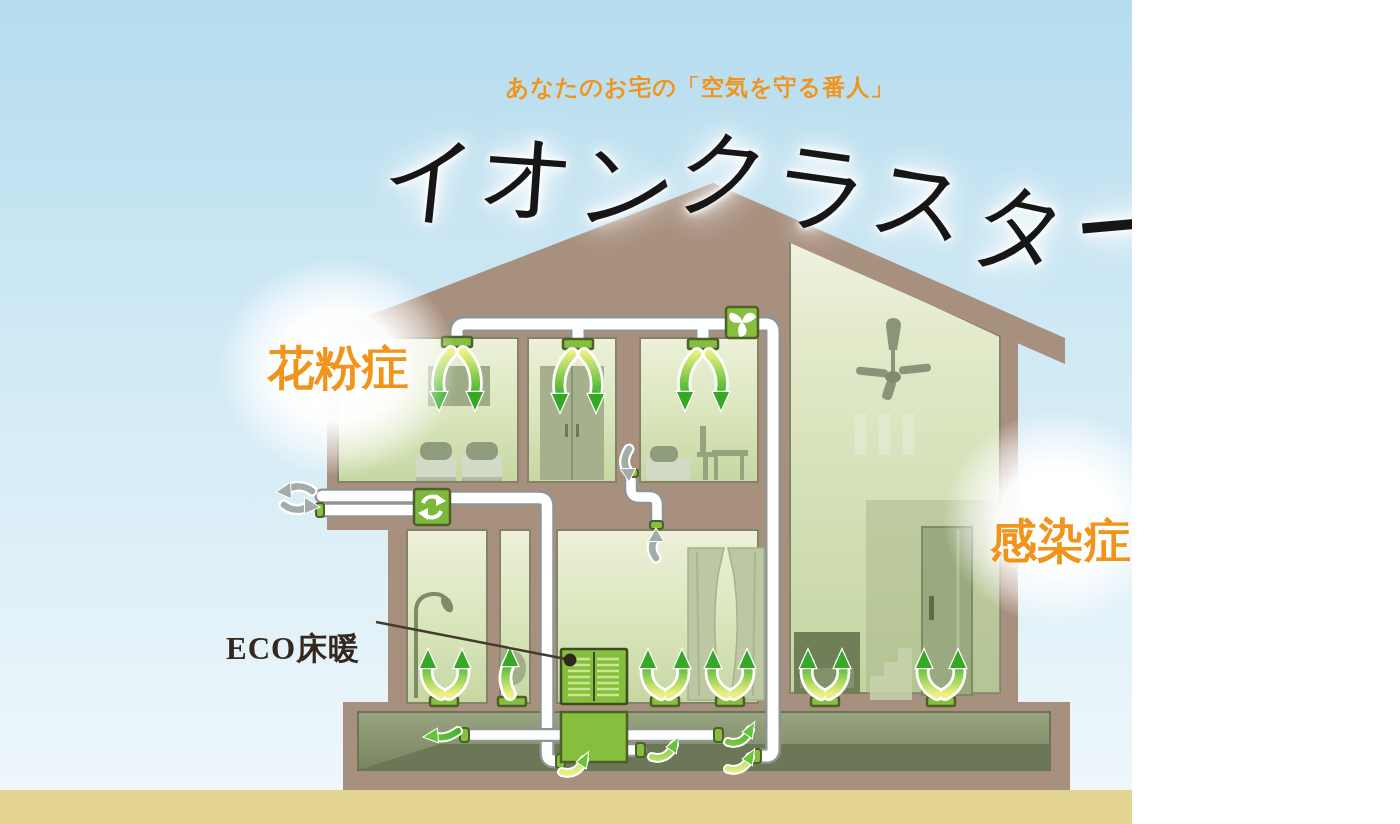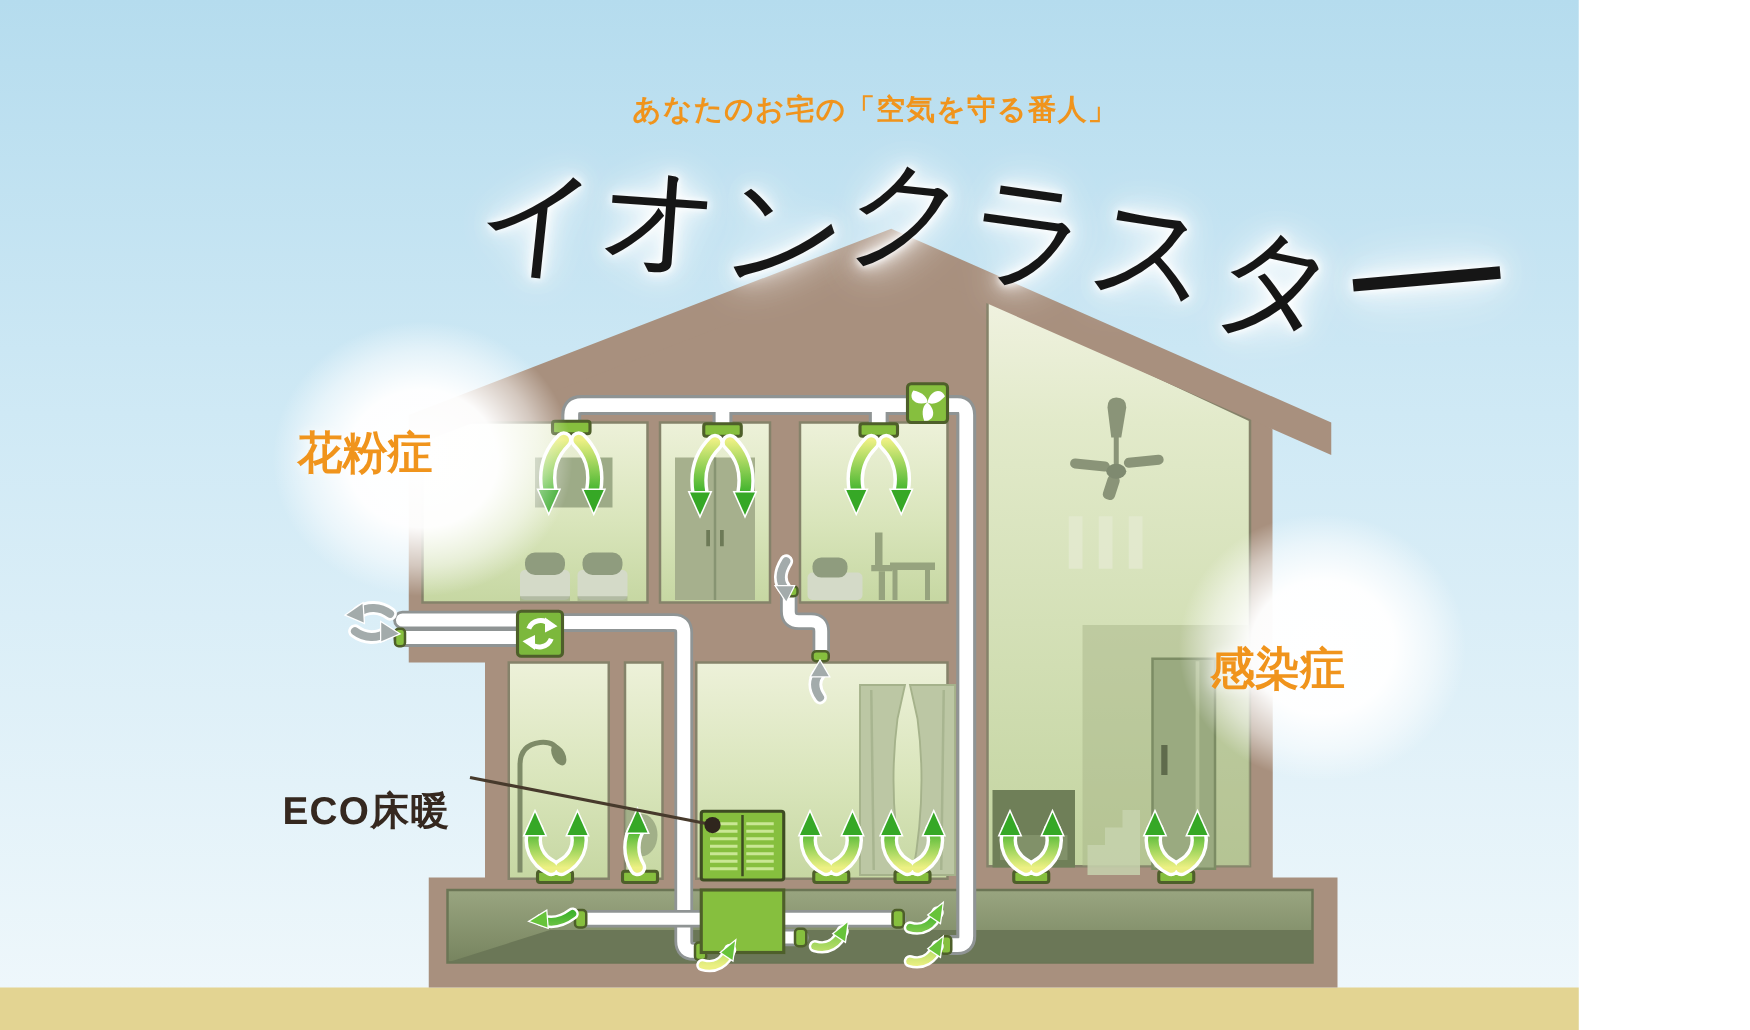--- a/index.html
+++ b/index.html
@@ -1,35 +1,35 @@
 <!DOCTYPE html>
 <html><head>
 <meta charset="utf-8">
 <style>
   html,body{margin:0;padding:0;}
-  .stage{position:relative;width:1263px;height:824px;overflow:hidden;
-         font-family:Liberation Sans, sans-serif;
+  .stage{position:relative;width:1132px;height:824px;overflow:hidden;
+         font-family:Liberation Serif, serif;
          background:linear-gradient(#b5dcee 0%,#cfe9f5 40%,#eef7fb 96%,#eef7fb 100%);}
   svg{position:absolute;left:0;top:0;}
   .txt{position:absolute;white-space:nowrap;}
   .tagline{left:0;top:72px;width:1400px;text-align:center;
            font-size:23px;font-weight:bold;color:#f0941c;letter-spacing:1px;}
   .title{left:382px;top:128px;display:flex;color:#161616;font-weight:300;
          font-size:96px;line-height:1;
          text-shadow:0 0 5px #fff,0 0 10px #fff,0 0 18px #fff,0 0 30px #fff,0 0 40px #fff;}
   .title span{display:inline-block;}
   .c0{transform:translateY(2px) rotate(6deg);}
   .c1{transform:translateY(0px) rotate(4deg);}
   .c2{transform:translateY(12px) rotate(8deg);}
   .c3{transform:translateY(-4px) rotate(6deg);}
   .c4{transform:translateY(12px) rotate(8deg);}
   .c5{transform:translateY(26px) rotate(10deg);}
   .c6{transform:translateY(52px) rotate(12deg);}
   .c7{transform:translateY(58px) rotate(-5deg) scaleX(1.5);transform-origin:left center;}
-  .benefit{font-size:36px;font-weight:bold;color:#f0941c;line-height:1.18;
+  .benefit{font-size:47px;font-weight:bold;color:#f0941c;text-align:center;line-height:1.18;
            text-shadow:0 0 10px rgba(255,255,255,.95);}
   .benefit-left{left:238px;top:341px;width:200px;}
   .benefit-right{left:968px;top:514px;width:185px;}
   .eco{left:226px;top:600px;font-size:31px;font-weight:bold;color:#35281f;letter-spacing:1px;margin-top:28px;}
 </style>
 </head>
 <body>
 
 <div class="stage">
 

